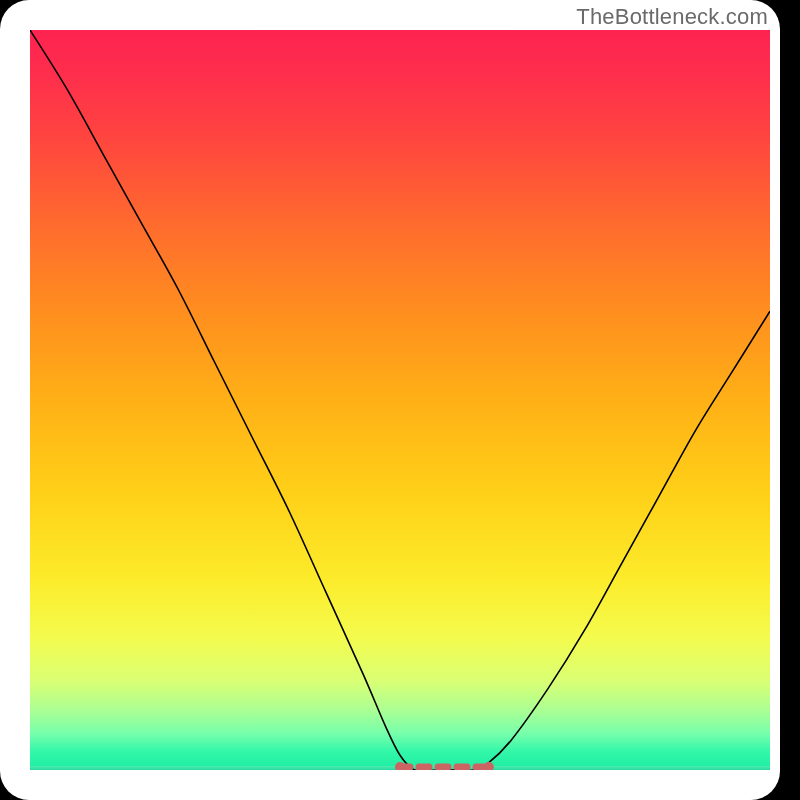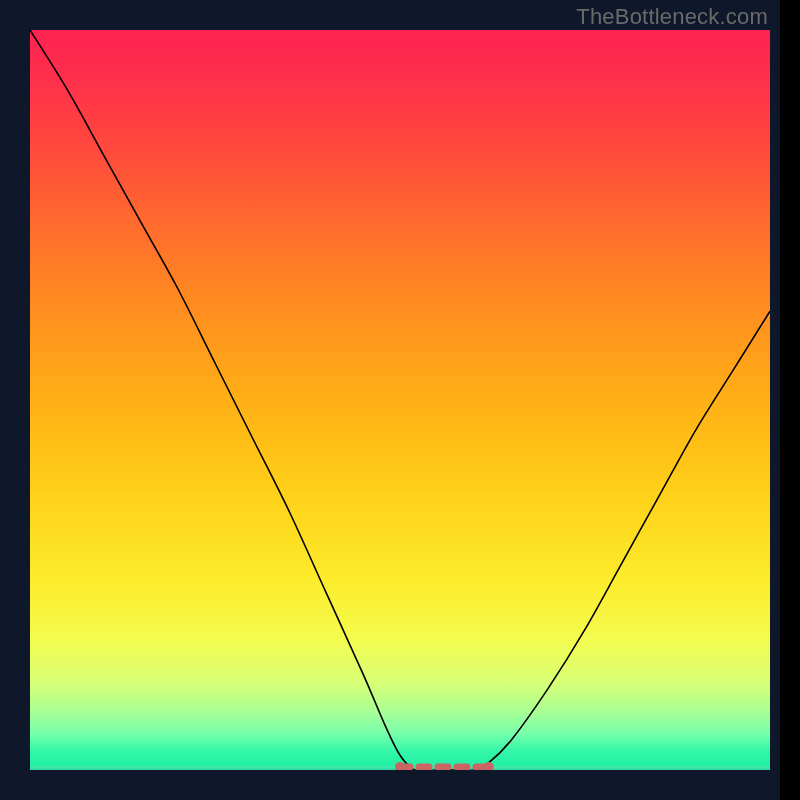--- a/index.html
+++ b/index.html
@@ -1,21 +1,22 @@
 <!DOCTYPE html>
 <html><head>
 <meta charset="utf-8">
 <style>
   * { margin: 0; padding: 0; box-sizing: border-box; }
   html, body { width: 800px; height: 800px; overflow: hidden; background: #000; }
   .frame {
     position: relative;
     width: 780px;
     height: 800px;
-    background: #0f172a;
+    background: #ffffff;
+    border-radius: 29px;
   }
   .watermark {
     position: absolute;
     top: 4px;
     right: 12px;
     font-family: Arial, Helvetica, sans-serif;
     font-size: 22px;
     color: #6a6a6a;
     z-index: 5;
     letter-spacing: 0.2px;

